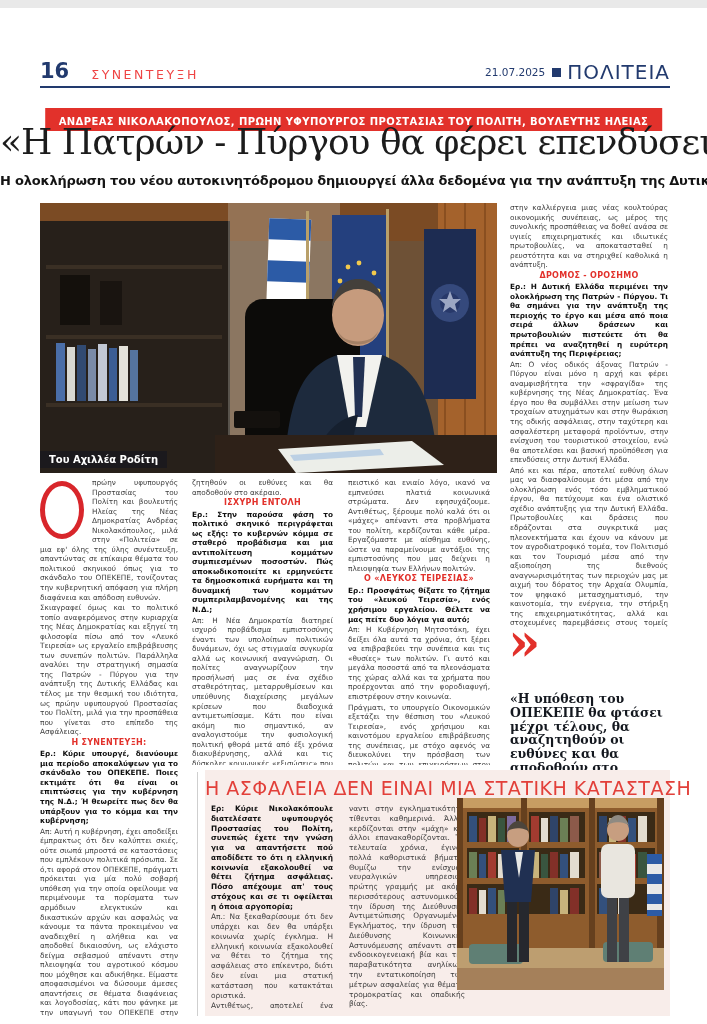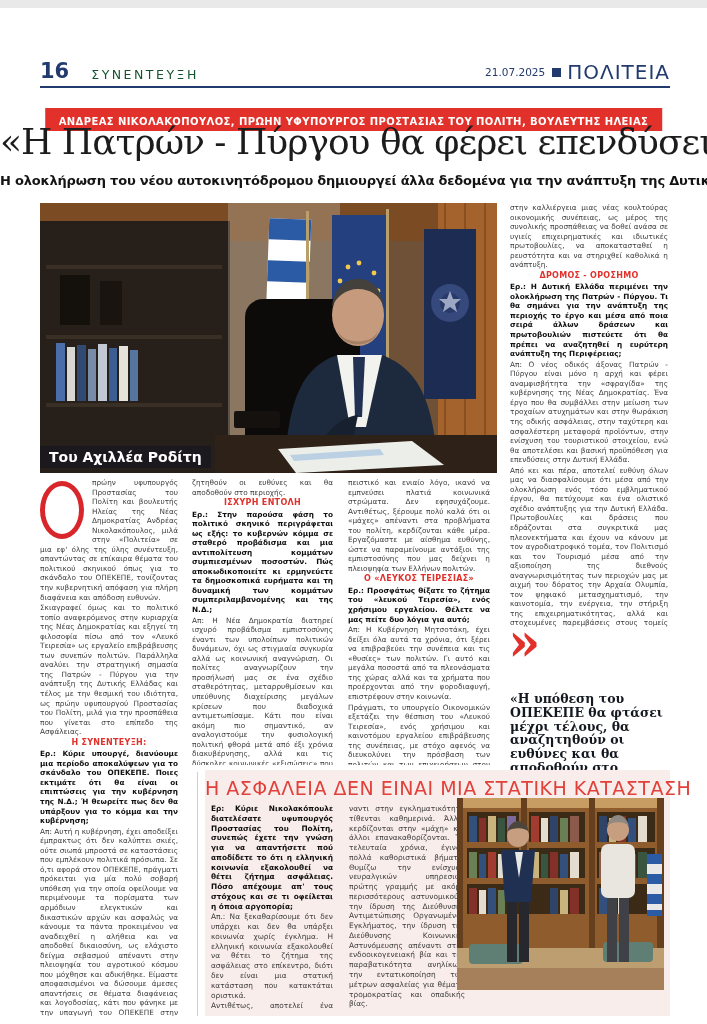--- a/index.html
+++ b/index.html
@@ -1,39 +1,39 @@
 <!DOCTYPE html>
 <html lang="el"><head>
 <meta charset="utf-8">
 <style>
   html,body{margin:0;padding:0;background:#e9e9e9;}
   .page{position:relative;width:707px;height:1024px;background:#ffffff;margin:8px auto;
         font-family:"DejaVu Sans",sans-serif;overflow:hidden;color:#3c3c3c;}
   
   .hdr{position:absolute;left:40px;right:37px;top:46px;height:28px;display:flex;align-items:flex-end;}
   .pageno{font-size:21px;font-weight:700;color:#223a6e;line-height:1;}
-  .section{font-size:12.5px;color:#14532d;letter-spacing:2.5px;margin-left:22px;line-height:1.2;}
+  .section{font-size:12.5px;color:#ef4444;letter-spacing:2.5px;margin-left:22px;line-height:1.2;}
   .hdr-right{margin-left:auto;display:flex;align-items:center;}
   .date{font-size:10.5px;color:#223a6e;margin-right:7px;}
   .sq{width:9px;height:9px;background:#223a6e;margin-right:6px;}
   .masthead{font-size:20px;color:#223a6e;letter-spacing:1px;font-weight:400;line-height:1;}
   .hrule{position:absolute;left:40px;top:78px;width:630px;height:2px;background:#223a6e;}
   
   .kicker{position:absolute;top:100px;left:50%;transform:translateX(-50%);background:#e2312b;color:#fff;
           font-size:10px;font-weight:700;letter-spacing:.4px;padding:8px 14px 4px;white-space:nowrap;}
   .headline{position:absolute;top:113px;width:100%;text-align:center;margin:0;
             font-family:"DejaVu Serif",serif;font-weight:500;font-size:36px;letter-spacing:-1px;
             color:#1c1c1c;white-space:nowrap;}
   .subhead{position:absolute;top:165px;width:100%;text-align:center;margin:0;
            font-size:13px;font-weight:700;color:#141414;letter-spacing:-.2px;white-space:nowrap;}
   
   .photo-main{position:absolute;left:40px;top:195px;width:457px;height:270px;overflow:hidden;}
   .photo-main svg{display:block;}
   .credit{position:absolute;left:0;bottom:5px;background:rgba(24,24,30,.82);color:#fff;
-          font-size:14px;font-weight:700;padding:3px 9px;}
+          font-size:10px;font-weight:700;padding:3px 9px;}
   
   .ncol{position:absolute;font-size:7.3px;line-height:1.31;text-align:justify;overflow:hidden;}
   .ncol p{margin:0 0 1px;}
   .colhead{color:#e2312b;font-weight:700;font-size:8px;letter-spacing:.3px;margin:7px 0 3px;text-align:center;}
   .q{font-weight:700;color:#0f0f0f;}
   .a{color:#3c3c3c;}
   .dropring{float:left;width:34px;height:48px;border:5px solid #d8262b;border-radius:50%;
             margin:3px 8px 2px 0;}
   .col1{left:40px;top:470px;width:138px;height:538px;}
   .col2{left:192px;top:470px;width:141px;height:287px;}
@@ -147,21 +147,21 @@
   <div class="ncol col1">
     <p><span class="dropring" aria-label="Ο"></span><span>πρώην υφυπουργός Προστασίας του Πολίτη και βουλευτής Ηλείας της Νέας Δημοκρατίας Ανδρέας Νικολακόπουλος, μιλά στην «Πολιτεία» σε μια εφ' όλης της ύλης συνέντευξη, απαντώντας σε επίκαιρα θέματα του πολιτικού σκηνικού όπως για το σκάνδαλο του ΟΠΕΚΕΠΕ, τονίζοντας την κυβερνητική απόφαση για πλήρη διαφάνεια και απόδοση ευθυνών.</span></p>
     <p>Σκιαγραφεί όμως και το πολιτικό τοπίο αναφερόμενος στην κυριαρχία της Νέας Δημοκρατίας και εξηγεί τη φιλοσοφία πίσω από τον «Λευκό Τειρεσία» ως εργαλείο επιβράβευσης των συνεπών πολιτών. Παράλληλα αναλύει την στρατηγική σημασία της Πατρών - Πύργου για την ανάπτυξη της Δυτικής Ελλάδας και τέλος με την θεσμική του ιδιότητα, ως πρώην υφυπουργού Προστασίας του Πολίτη, μιλά για την προσπάθεια που γίνεται στο επίπεδο της Ασφάλειας.</p>
     <p class="colhead">Η ΣΥΝΕΝΤΕΥΞΗ:</p>
     <p class="q">Ερ.: Κύριε υπουργέ, διανύουμε μια περίοδο αποκαλύψεων για το σκάνδαλο του ΟΠΕΚΕΠΕ. Ποιες εκτιμάτε ότι θα είναι οι επιπτώσεις για την κυβέρνηση της Ν.Δ.; Ή θεωρείτε πως δεν θα υπάρξουν για το κόμμα και την κυβέρνηση;</p>
     <p class="a">Απ: Αυτή η κυβέρνηση, έχει αποδείξει έμπρακτως ότι δεν καλύπτει σκιές, ούτε σιωπά μπροστά σε καταστάσεις που εμπλέκουν πολιτικά πρόσωπα. Σε ό,τι αφορά στον ΟΠΕΚΕΠΕ, πράγματι πρόκειται για μία πολύ σοβαρή υπόθεση για την οποία οφείλουμε να περιμένουμε τα πορίσματα των αρμόδιων ελεγκτικών και δικαστικών αρχών και ασφαλώς να κάνουμε τα πάντα προκειμένου να αναδειχθεί η αλήθεια και να αποδοθεί δικαιοσύνη, ως ελάχιστο δείγμα σεβασμού απέναντι στην πλειοψηφία του αγροτικού κόσμου που μόχθησε και αδικήθηκε. Είμαστε αποφασισμένοι να δώσουμε άμεσες απαντήσεις σε θέματα διαφάνειας και λογοδοσίας, κάτι που φάνηκε με την υπαγωγή του ΟΠΕΚΕΠΕ στην «ομπρέλα» της ΑΑΔΕ, αλλά και την θέσπιση ειδικού μηχανισμού αναζήτησης των ποσών που καταβλήθηκαν παράνομα, με έναν διττό σκοπό.</p>
 
   </div>
 
   <div class="ncol col2">
-    <p class="a">ζητηθούν οι ευθύνες και θα αποδοθούν στο περιοχής.</p>
+    <p class="a">ζητηθούν οι ευθύνες και θα αποδοθούν στο ακέραιο.</p>
     <p class="colhead">ΙΣΧΥΡΗ ΕΝΤΟΛΗ</p>
     <p class="q">Ερ.: Στην παρούσα φάση το πολιτικό σκηνικό περιγράφεται ως εξής: το κυβερνών κόμμα σε σταθερό προβάδισμα και μια αντιπολίτευση κομμάτων συμπιεσμένων ποσοστών. Πώς αποκωδικοποιείτε κι ερμηνεύετε τα δημοσκοπικά ευρήματα και τη δυναμική των κομμάτων συμπεριλαμβανομένης και της Ν.Δ.;</p>
     <p class="a">Απ: Η Νέα Δημοκρατία διατηρεί ισχυρό προβάδισμα εμπιστοσύνης έναντι των υπολοίπων πολιτικών δυνάμεων, όχι ως στιγμιαία συγκυρία αλλά ως κοινωνική αναγνώριση. Οι πολίτες αναγνωρίζουν την προσήλωσή μας σε ένα σχέδιο σταθερότητας, μεταρρυθμίσεων και υπεύθυνης διαχείρισης μεγάλων κρίσεων που διαδοχικά αντιμετωπίσαμε. Κάτι που είναι ακόμη πιο σημαντικό, αν αναλογιστούμε την φυσιολογική πολιτική φθορά μετά από έξι χρόνια διακυβέρνησης, αλλά και τις δύσκολες κοινωνικές «εξισώσεις» που κληθήκαμε να λύσουμε.</p>
 
   </div>
 
   <div class="ncol col3">
     <p class="a">πειστικό και ενιαίο λόγο, ικανό να εμπνεύσει πλατιά κοινωνικά στρώματα. Δεν εφησυχάζουμε. Αντιθέτως, ξέρουμε πολύ καλά ότι οι «μάχες» απέναντι στα προβλήματα του πολίτη, κερδίζονται κάθε μέρα. Εργαζόμαστε με αίσθημα ευθύνης, ώστε να παραμείνουμε αντάξιοι της εμπιστοσύνης που μας δείχνει η πλειοψηφία των Ελλήνων πολιτών.</p>
     <p class="colhead">Ο «ΛΕΥΚΟΣ ΤΕΙΡΕΣΙΑΣ»</p>
     <p class="q">Ερ.: Προσφάτως θίξατε το ζήτημα του «λευκού Τειρεσία», ενός χρήσιμου εργαλείου. Θέλετε να μας πείτε δυο λόγια για αυτό;</p>

